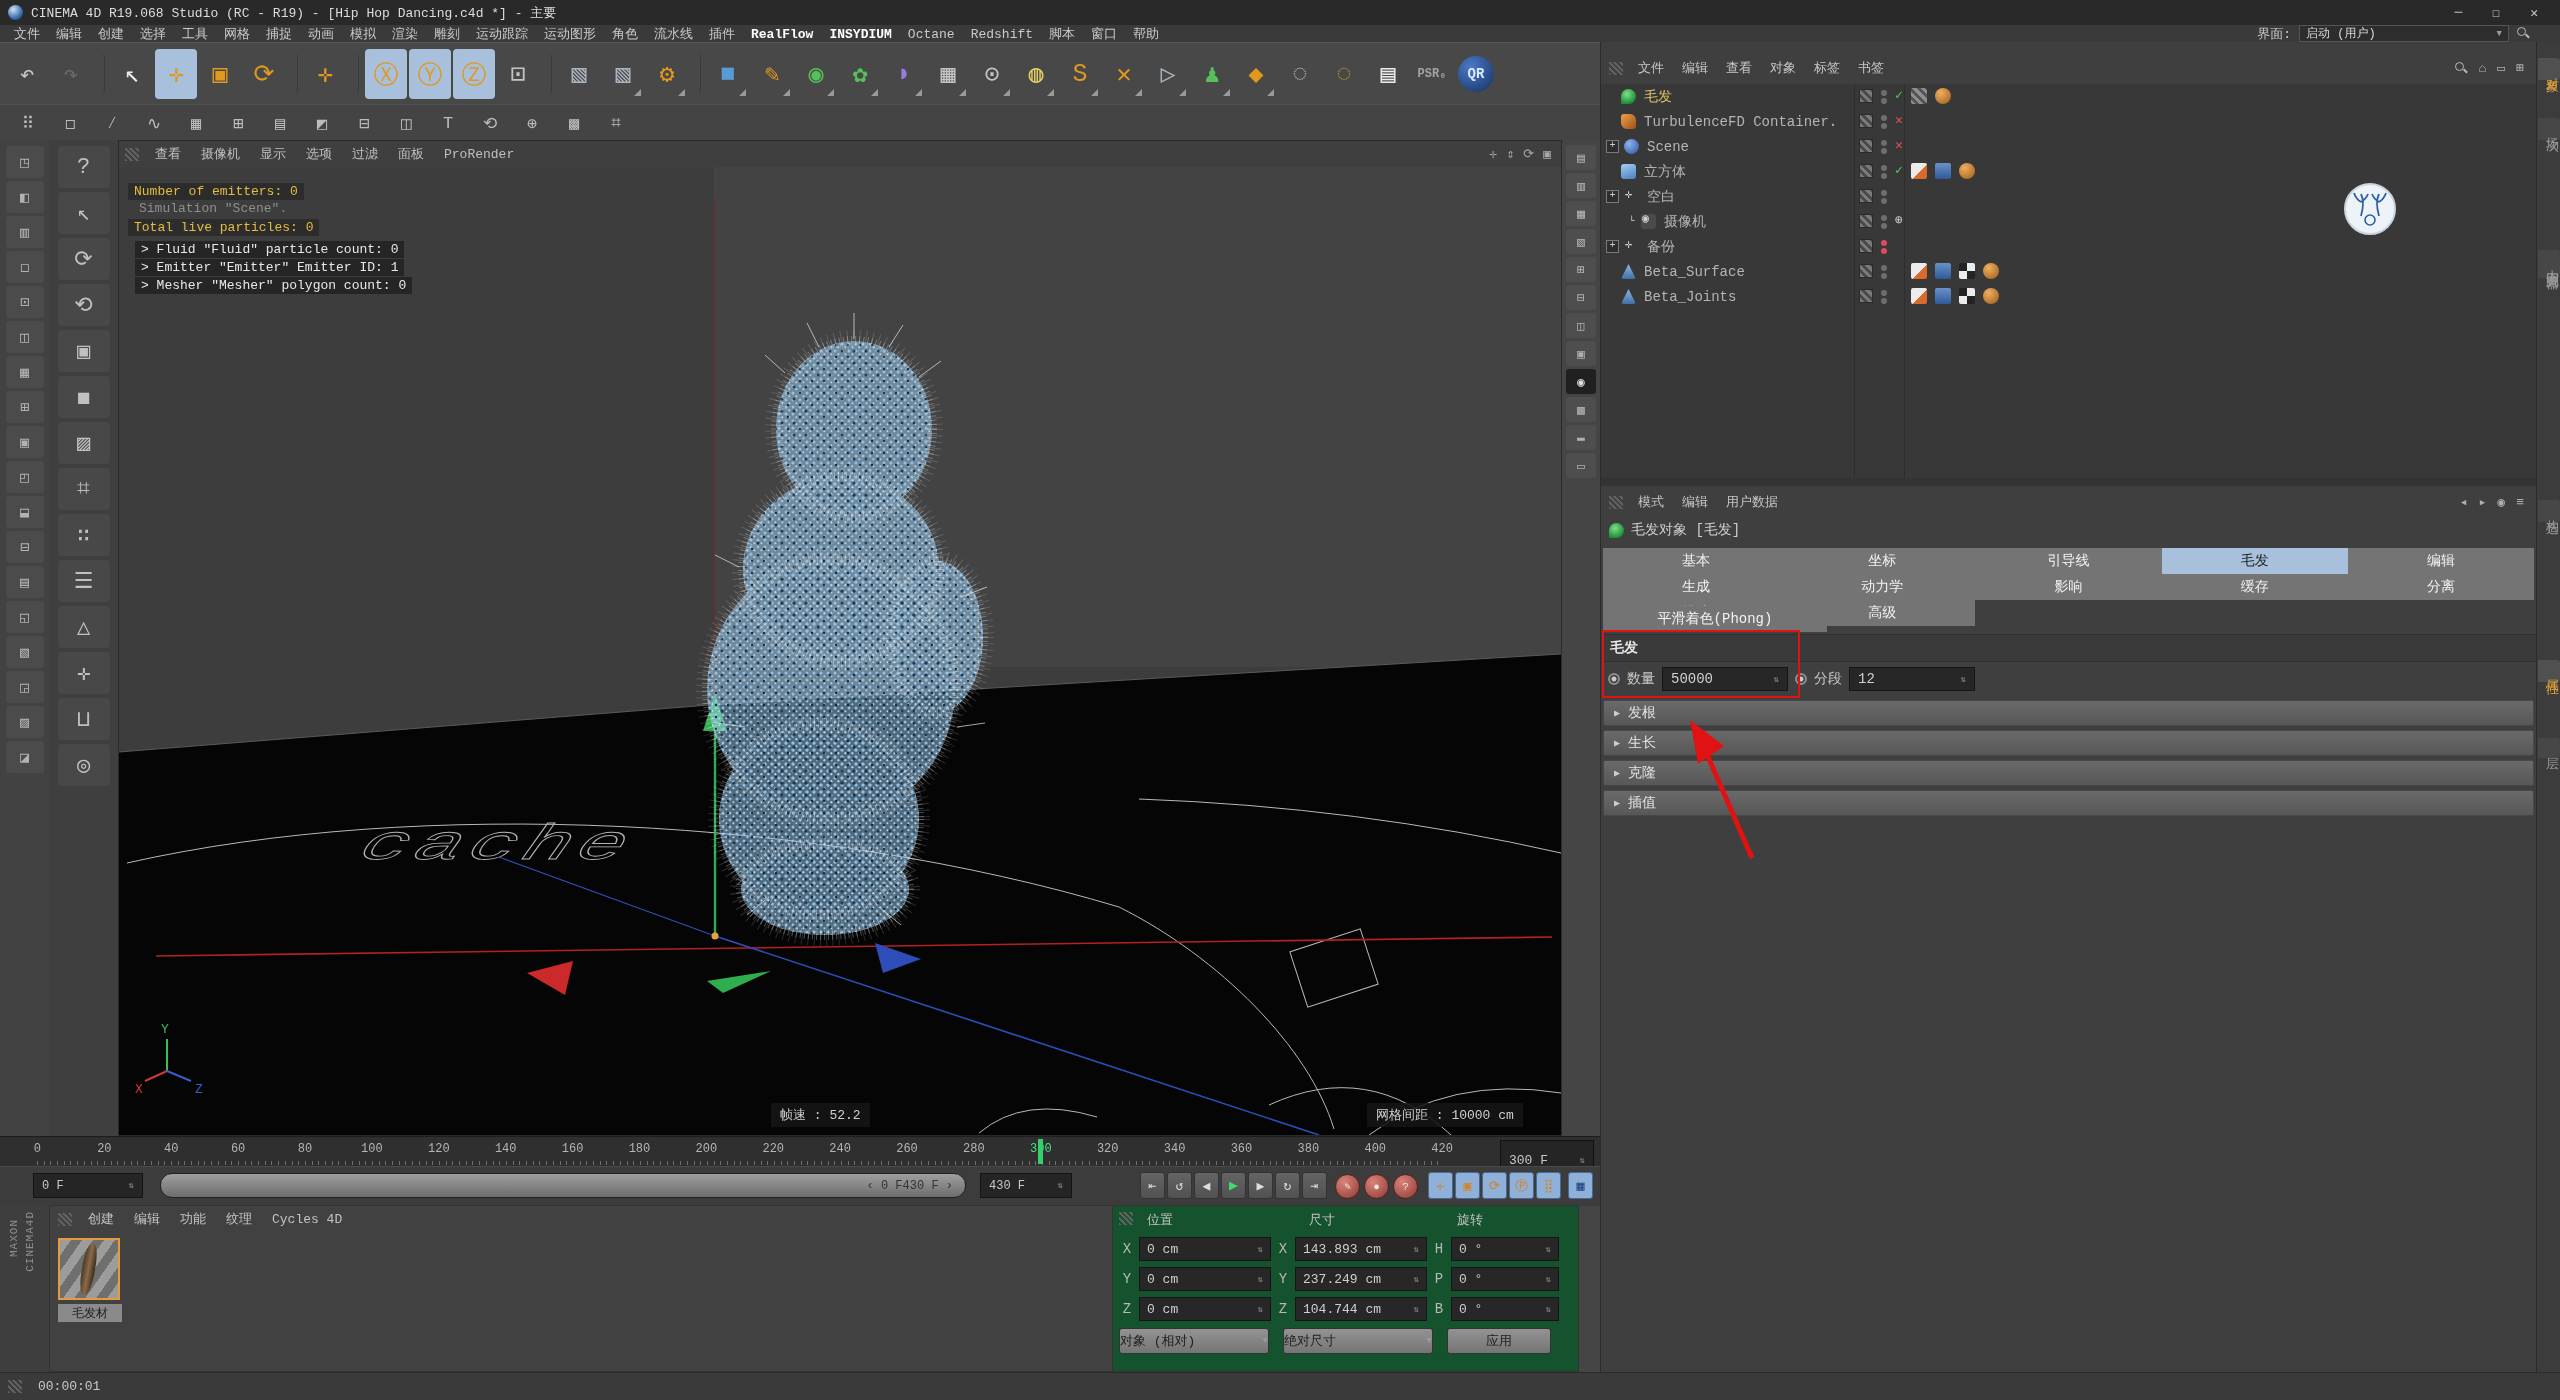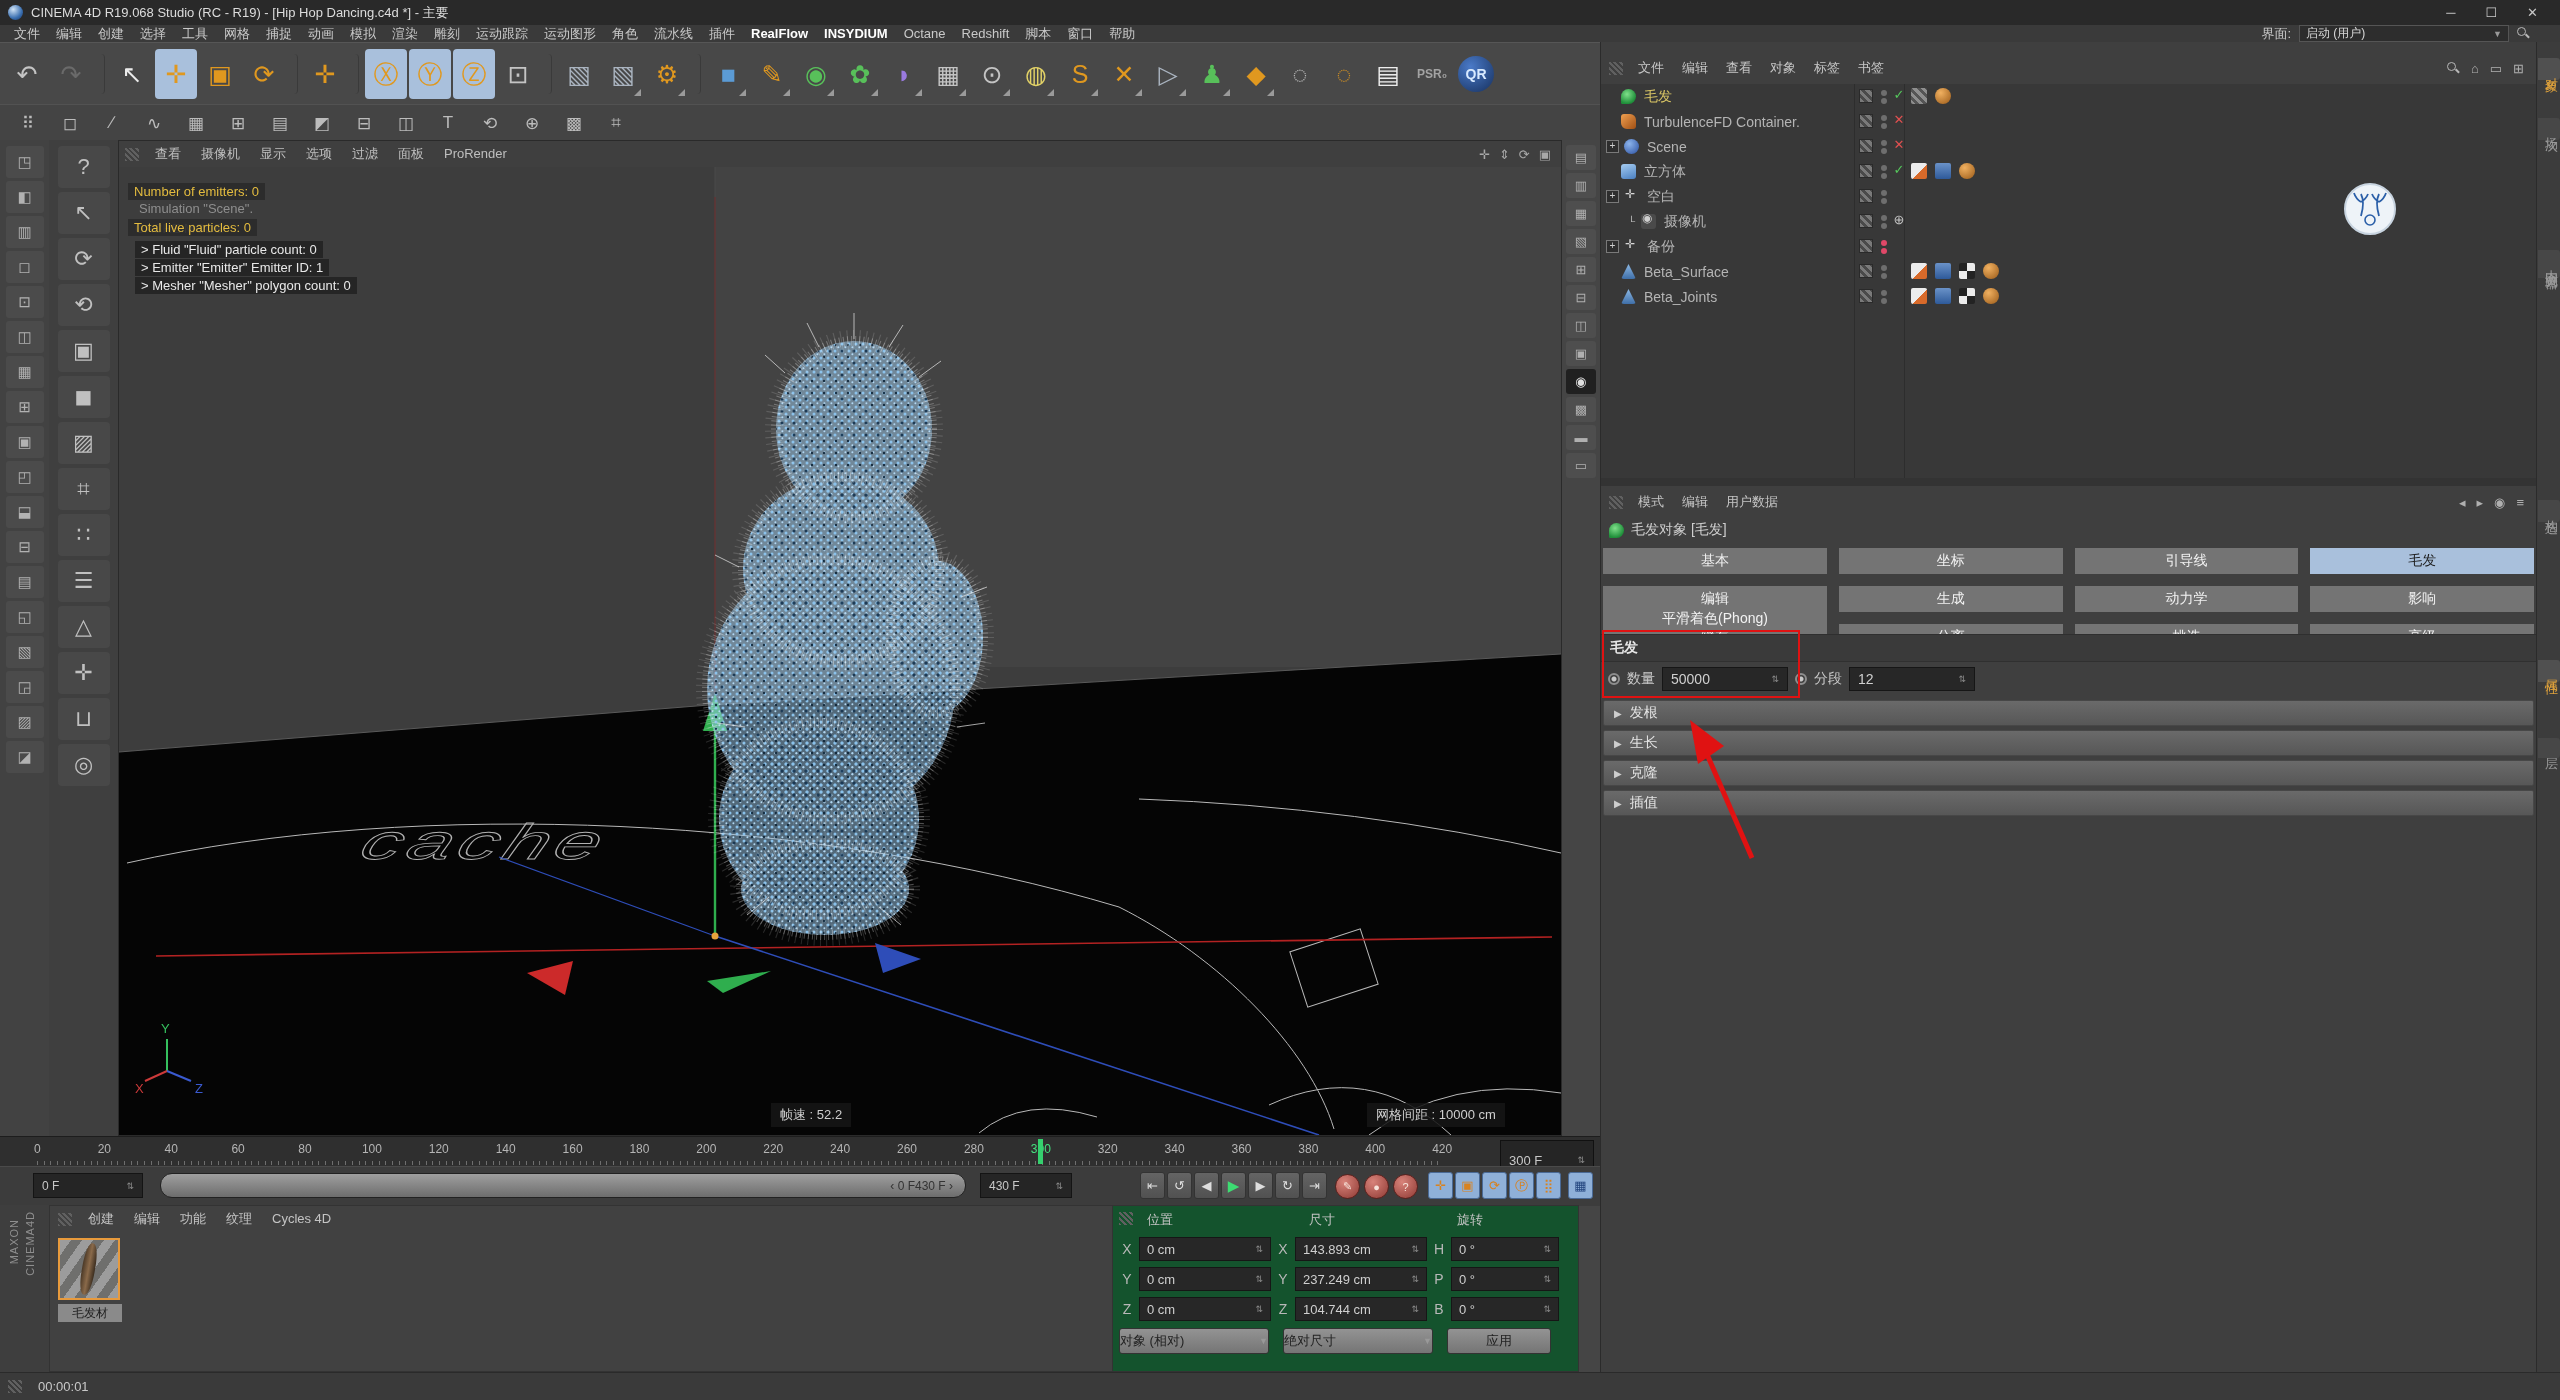--- a/index.html
+++ b/index.html
@@ -1,17 +1,17 @@
 <!DOCTYPE html>
 <html><head>
 <meta charset="utf-8">
 <style>
   html,body{margin:0;padding:0;background:#1a1a1a}
   .app{position:relative;width:2560px;height:1400px;overflow:hidden;background:#454545;
-       font-family:Liberation Sans, sans-serif;color:#c8c8c8;font-size:14px;
+       font-family:Liberation Mono, monospace;color:#c8c8c8;font-size:14px;
        -webkit-user-select:none;user-select:none}
   
   .titlebar{position:absolute;left:0;top:0;right:0;height:25px;background:#292929;display:flex;align-items:center;gap:8px;padding:0 8px;color:#dcdcdc;font-size:13px}
   .logo{width:15px;height:15px;border-radius:50%;background:radial-gradient(circle at 35% 30%,#cfe2f5,#3a6fb0 60%,#16305e)}
   .wbtns{margin-left:auto;display:flex;gap:30px;padding-right:14px;color:#c8c8c8}
   .wbtns span{cursor:default}
   .menubar{position:absolute;left:0;top:25px;right:0;height:17px;background:#3a3a3a;display:flex;align-items:center;padding-left:6px;font-size:13px;color:#c9c9c9}
   .menubar .mi{padding:0 8px;white-space:nowrap}
   .mi.hl{color:#ffffff;font-weight:bold}
   .iface{margin-left:auto;display:flex;align-items:center;gap:8px;padding-right:30px}
@@ -131,21 +131,21 @@
   b.tag:nth-of-type(1){left:310px}b.tag:nth-of-type(2){left:334px}
   b.tag:nth-of-type(3){left:358px}b.tag:nth-of-type(4){left:382px}
   .tag.hatch{display:block;background:repeating-linear-gradient(45deg,#8e8e8e 0 3px,#555 3px 6px)}
   .tag.ball{display:block;background:radial-gradient(circle at 35% 30%,#f0b060,#9a5a18);border-radius:50%}
   .tag.paint{display:block;background:linear-gradient(135deg,#ececec 55%,#d86a2a 55%)}
   .tag.chr{display:block;background:linear-gradient(180deg,#6a92c8,#2e5a9a)}
   .tag.chk2{display:block;background:conic-gradient(#ececec 0 25%,#232323 0 50%,#ececec 0 75%,#232323 0)}
   .splitter{position:absolute;left:0;top:436px;right:0;height:8px;background:#333}
   .amtitle{position:absolute;left:8px;top:476px;height:24px;display:flex;align-items:center;gap:7px;font-size:14px;color:#cfcfcf}
   .hicon{width:15px;height:15px;border-radius:50% 50% 50% 10%;background:radial-gradient(circle at 40% 35%,#7fe08a,#1f8f3a 70%)}
-  .amtabs{position:absolute;left:2px;right:2px;top:506px;display:grid;grid-template-columns:repeat(4,1fr);grid-auto-rows:26px;gap:12px}
+  .amtabs{position:absolute;left:2px;right:2px;top:506px;display:grid;grid-template-columns:repeat(5,1fr);grid-auto-rows:26px;gap:0}
   .amtab{background:#747474;color:#f2f2f2;font-size:14px;display:flex;align-items:center;justify-content:center}
   .amtab.act{background:#a9c0dc;color:#1f1f1f}
   .phong{position:absolute;left:2px;top:564px;width:224px;height:26px;background:#747474;color:#f2f2f2;font-size:14px;display:flex;align-items:center;justify-content:center}
   .asec{position:absolute;left:0;right:0;top:592px;height:26px;background:#3a3a3a;border-top:1px solid #2f2f2f;border-bottom:1px solid #303030;display:flex;align-items:center;padding-left:9px;font-weight:bold;font-size:14px;color:#e6e6e6}
   .aparams{position:absolute;left:0;right:0;top:620px;height:34px;display:flex;align-items:center;gap:7px;padding-left:7px;font-size:14px;color:#c9c9c9}
   .radio{width:12px;height:12px;border:2px solid #8e8e8e;border-radius:50%;background:radial-gradient(circle,#c8c8c8 0 2px,transparent 3px);box-sizing:border-box;flex:none}
   .afld{width:126px;height:24px;background:#272727;border:1px solid #161616;display:flex;align-items:center;padding:0 8px;color:#d0d0d0;position:relative;box-sizing:border-box}
   .afld::after{content:"⇅";margin-left:auto;color:#8a8a8a;font-size:9px}
   .agroups .bar{position:absolute;left:2px;right:2px;height:26px;background:linear-gradient(180deg,#6a6a6a,#575757);border:1px solid #474747;border-radius:2px;display:flex;align-items:center;gap:8px;padding-left:10px;font-size:14px;color:#e3e3e3;box-sizing:border-box}
   .agroups .bar:nth-of-type(1){top:658px}.agroups .bar:nth-of-type(2){top:688px}

